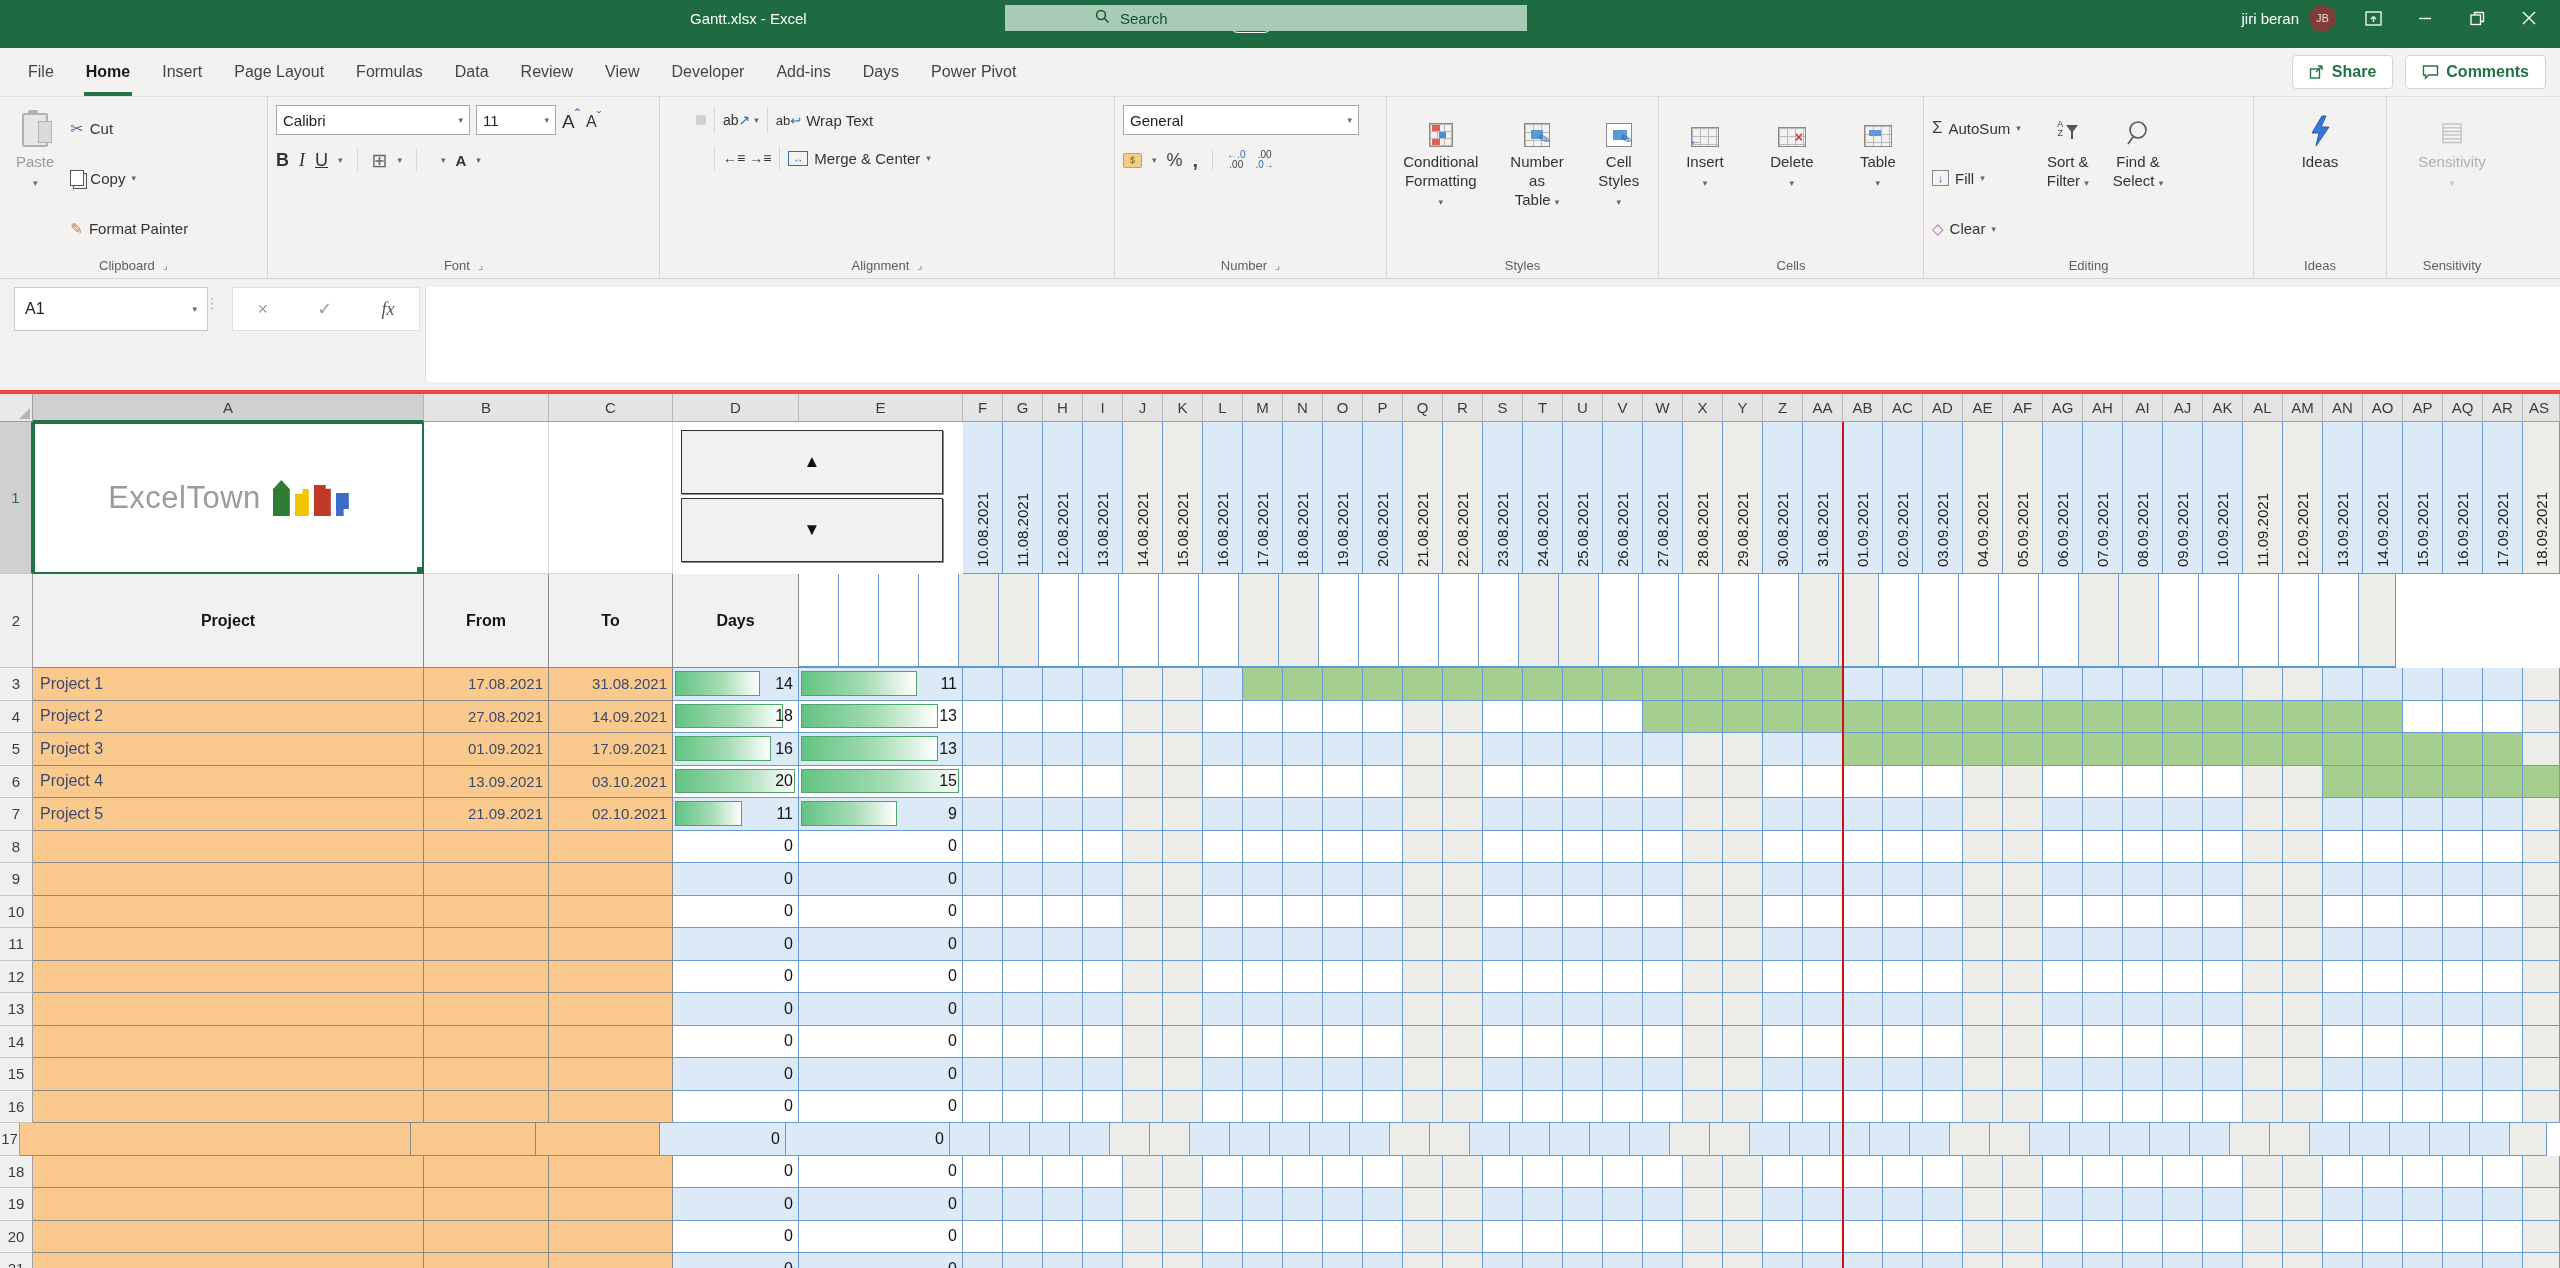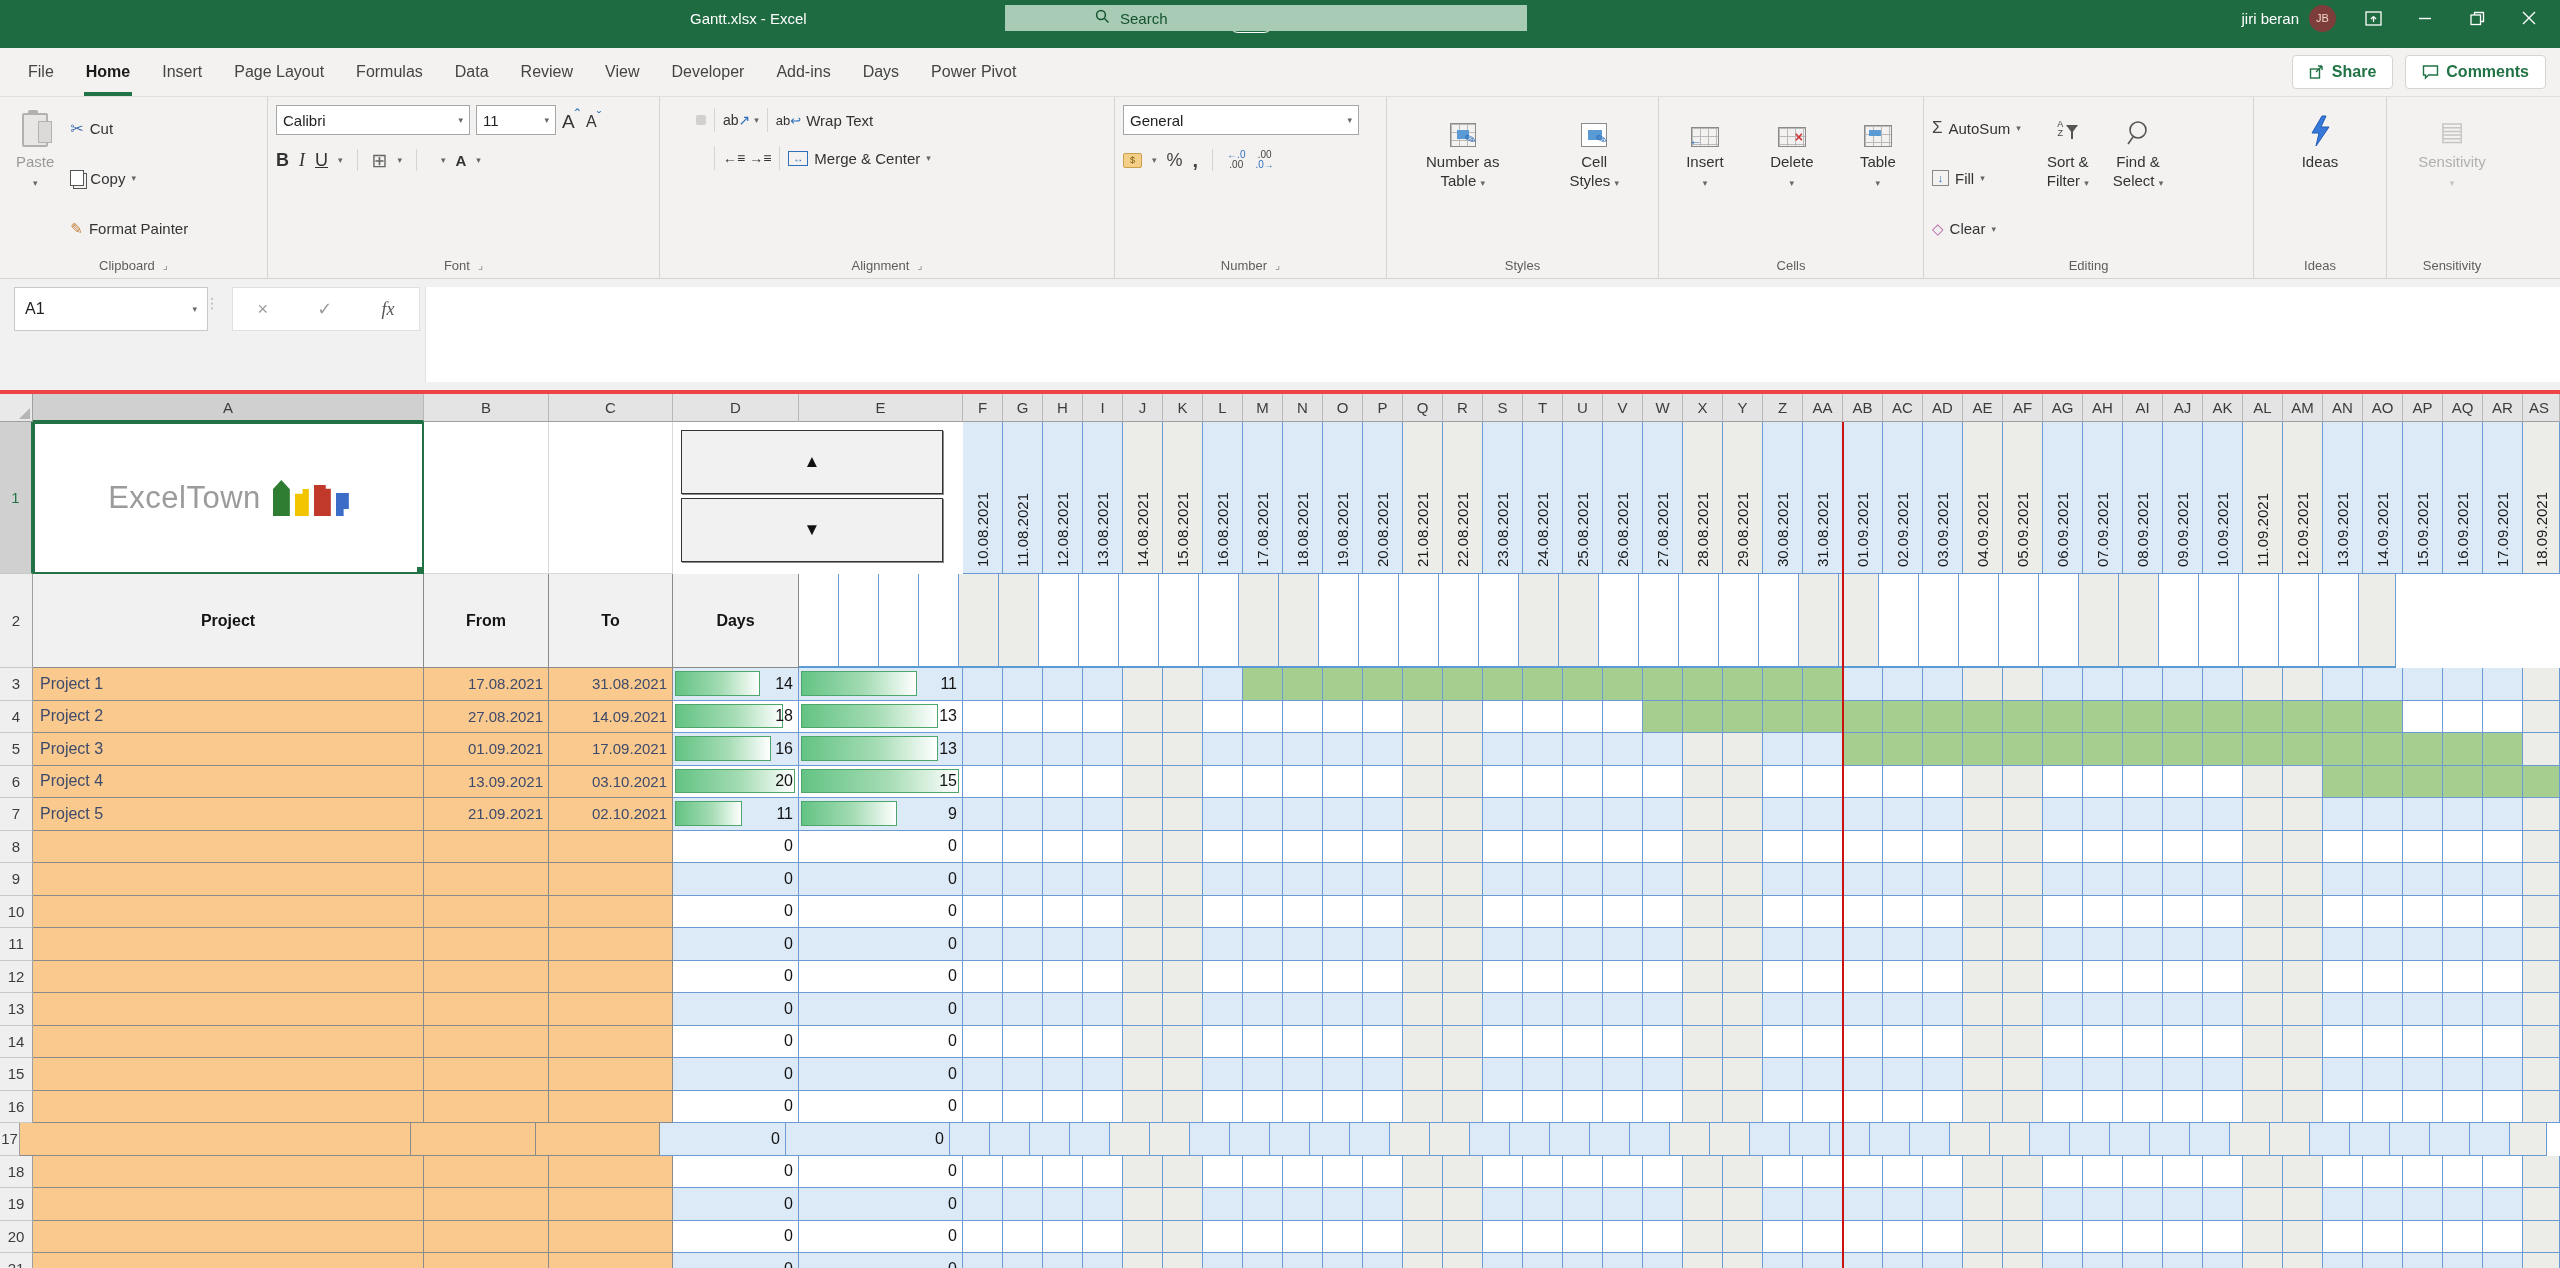--- a/index.html
+++ b/index.html
@@ -359,20 +359,26 @@
       <div class="rg-label">
           <span>Number</span>
           <span class="launcher">⌟</span>
         </div>
     </div>
 
     <div class="rgroup" style="width:272px">
       <div class="rg-body" style="justify-content:space-around;">
         <div class="bigbtn">
           <span class="bicon">
+              <span class="cf-ico"></span>
+            </span>
+          <span class="two-line"><span>Conditional</span><br><span>Formatting</span> <span class="dd">▾</span></span>
+        </div>
+        <div class="bigbtn">
+          <span class="bicon">
               <span class="fgrid ftab-ico">
                 <span class="bluecell"></span>
                 <span class="brush">✎</span>
               </span>
             </span>
           <span class="two-line"><span>Number as</span><br><span>Table</span> <span class="dd">▾</span></span>
         </div>
         <div class="bigbtn">
           <span class="bicon">
               <span class="fgrid ftab-ico" style="background:#fff;">

